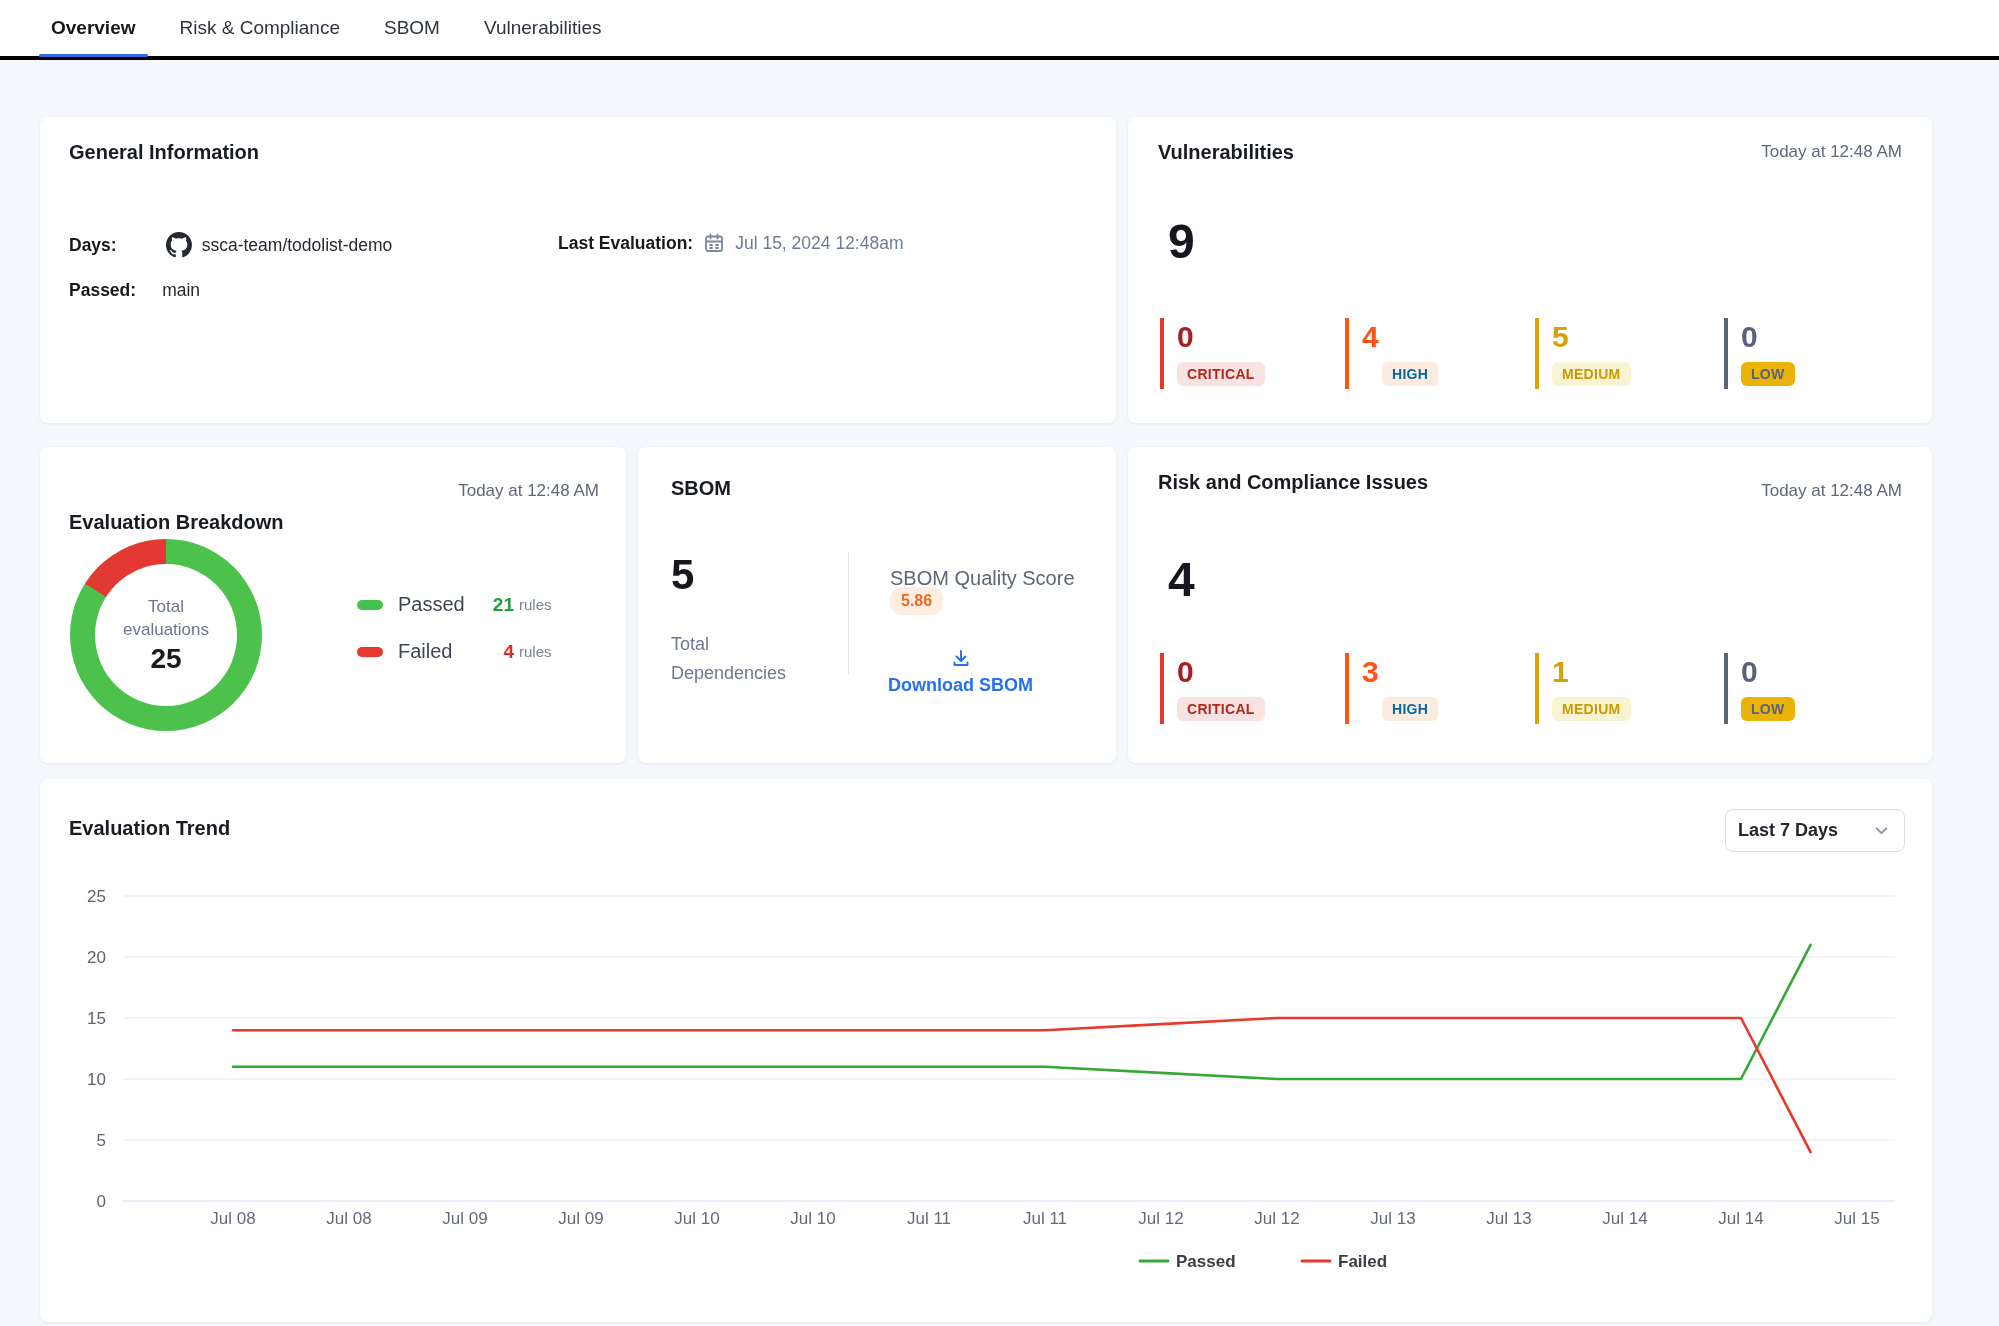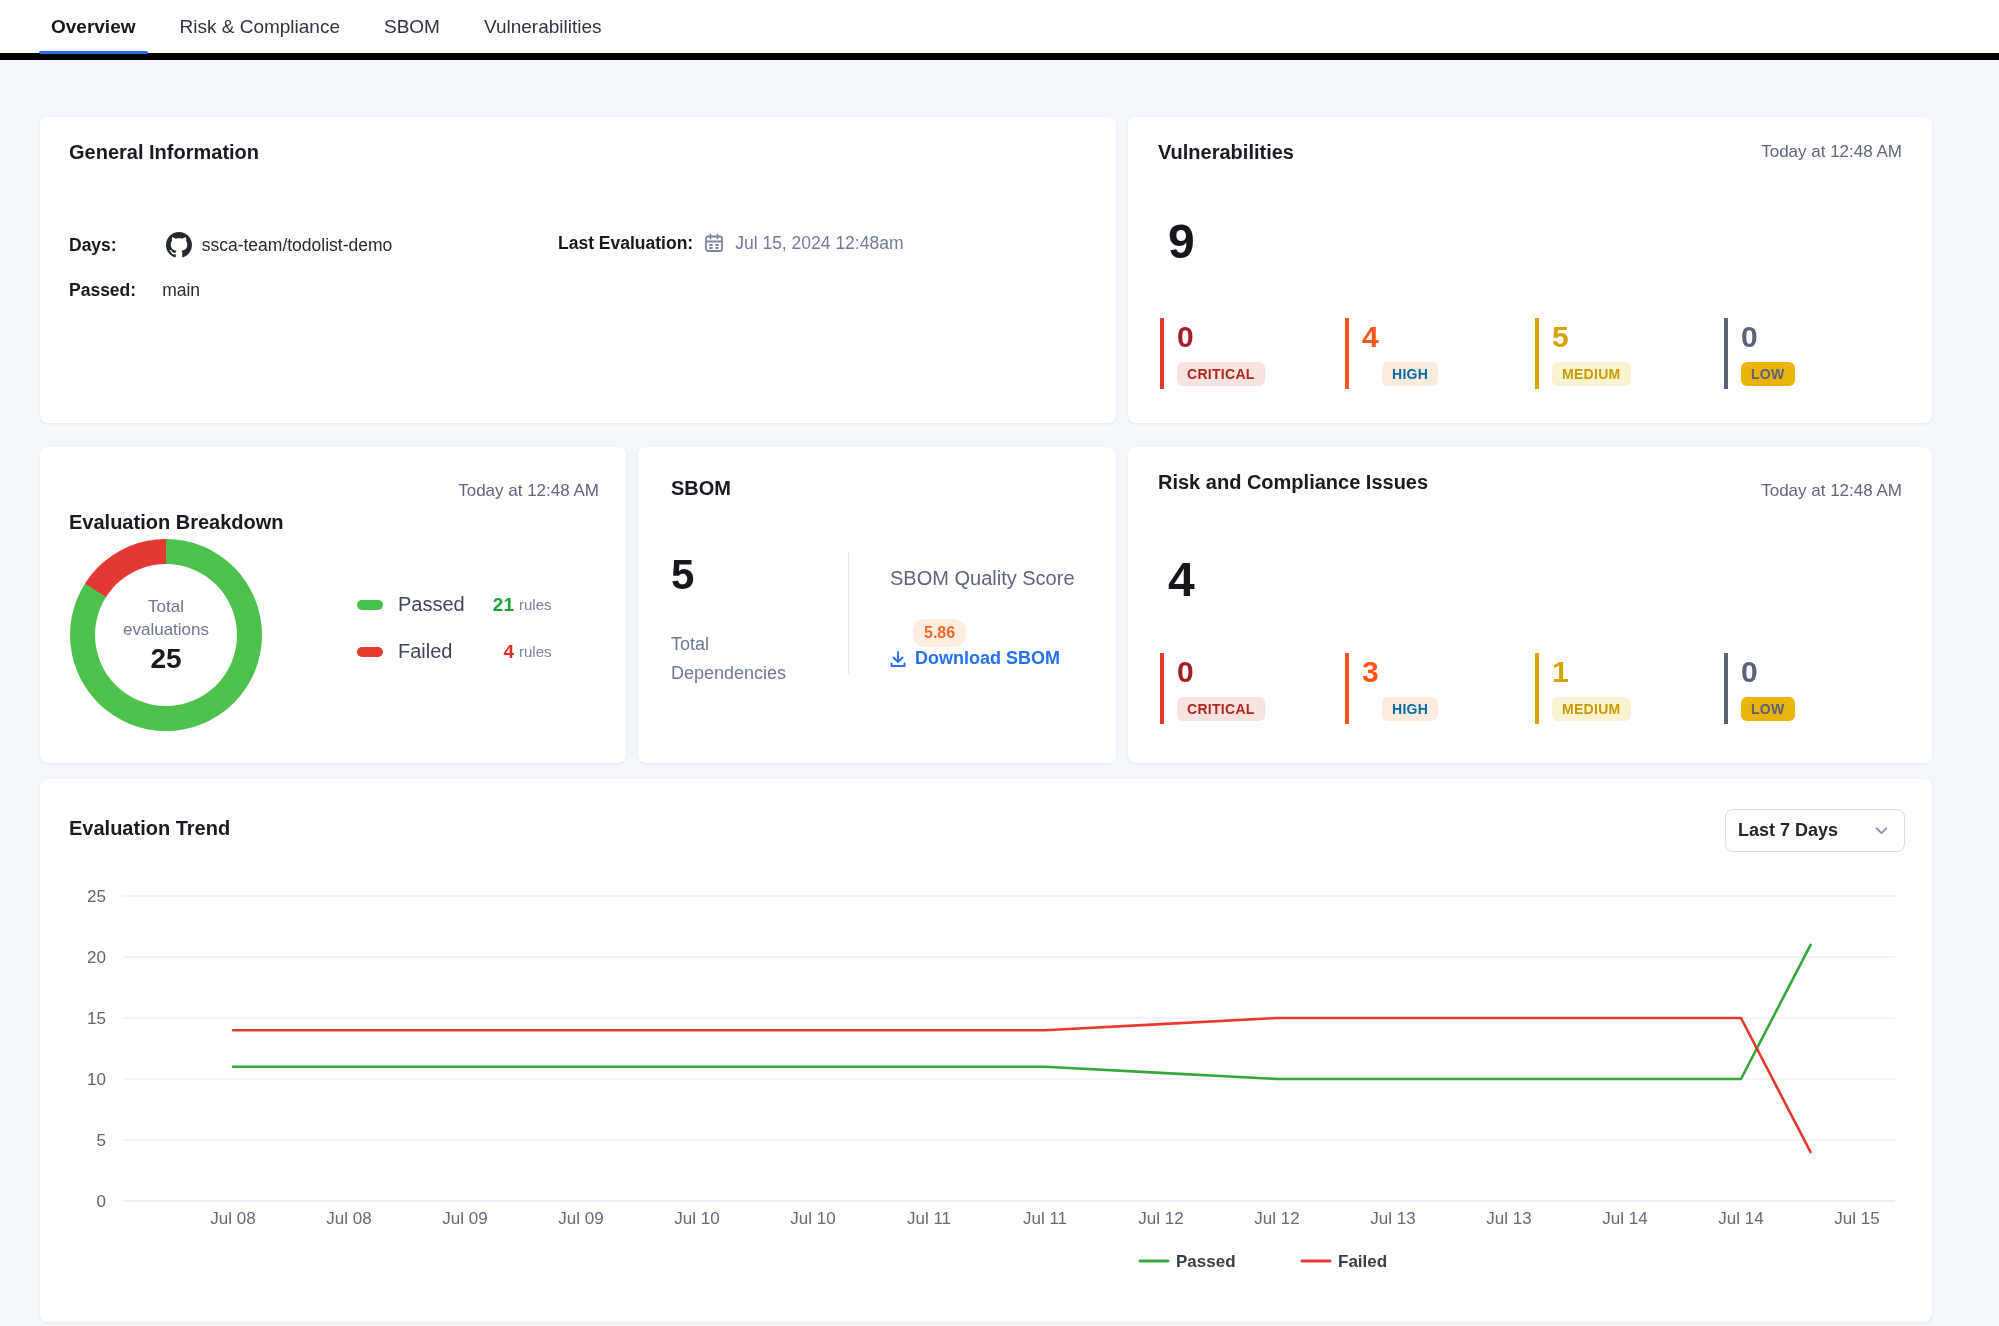--- a/index.html
+++ b/index.html
@@ -1,20 +1,20 @@
 <!DOCTYPE html>
 <html><head>
 <meta charset="utf-8">
 <style>
   * { margin:0; padding:0; box-sizing:border-box; }
   html,body { width:1999px; height:1326px; overflow:hidden;
     font-family:"Liberation Sans", sans-serif; background:#f4f7fb; color:#1a1d23; }
 
   
-  .tabbar { height:60px; background:#fff; border-bottom:7px solid #000000;
+  .tabbar { height:60px; background:#fff; border-bottom:4px solid #000000;
     display:flex; align-items:stretch; padding-left:51px; }
   .tab { display:flex; align-items:center; margin-right:44px; font-size:19px;
     color:#2e3440; cursor:pointer; position:relative; }
   .tab.active { font-weight:700; color:#16181d; }
   .tab.active::after { content:""; position:absolute; left:-12px; right:-12px;
     bottom:-1px; height:3px; background:#2f6be4; border-radius:2px; }
 
   
   .content { padding:57px 0 0 40px; }
   .row { display:flex; gap:12px; }
@@ -85,25 +85,25 @@
   
   .sbom-card .card-title { left:33px; top:30px; }
   .sbom-total { position:absolute; left:33px; top:104px; font-size:42px;
     font-weight:700; color:#15171c; }
   .sbom-total-label { position:absolute; left:33px; top:183px; width:150px;
     font-size:18px; line-height:29px; color:#6e7890; }
   .sbom-divider { position:absolute; left:210px; top:105px; width:1px; height:122px;
     background:#e3e6ee; }
   .sbom-quality-label { position:absolute; left:252px; top:120px; font-size:20px;
     color:#5d6678; }
-  .sbom-score { position:absolute; left:252px; top:172px; background:#fdeee1;
-    color:#ee6a2b; font-size:16px; font-weight:700; padding:5px 11px; border-radius:12px;margin-left:23px; }
+  .sbom-score { position:absolute; left:252px; top:140px; background:#fdeee1;
+    color:#ee6a2b; font-size:16px; font-weight:700; padding:5px 11px; border-radius:12px; }
   .sbom-download { position:absolute; left:250px; top:201px; display:flex;
     align-items:center; gap:7px; font-size:18px; font-weight:600; color:#2470ee;
-    cursor:pointer; }
+    cursor:pointer;flex-direction:column; }
 
   
   .trend-card .card-title { left:29px; top:38px; }
   .range-select { position:absolute; left:1685px; top:30px; width:180px; height:43px;
     border:1px solid #d9dde8; border-radius:8px; background:#fff; display:flex;
     align-items:center; justify-content:space-between; padding:0 14px 0 12px;
     cursor:pointer; }
   .range-select span { font-size:18px; font-weight:600; color:#23262e; }
   #trend-chart { position:absolute; left:0; top:85px; }
 </style>

